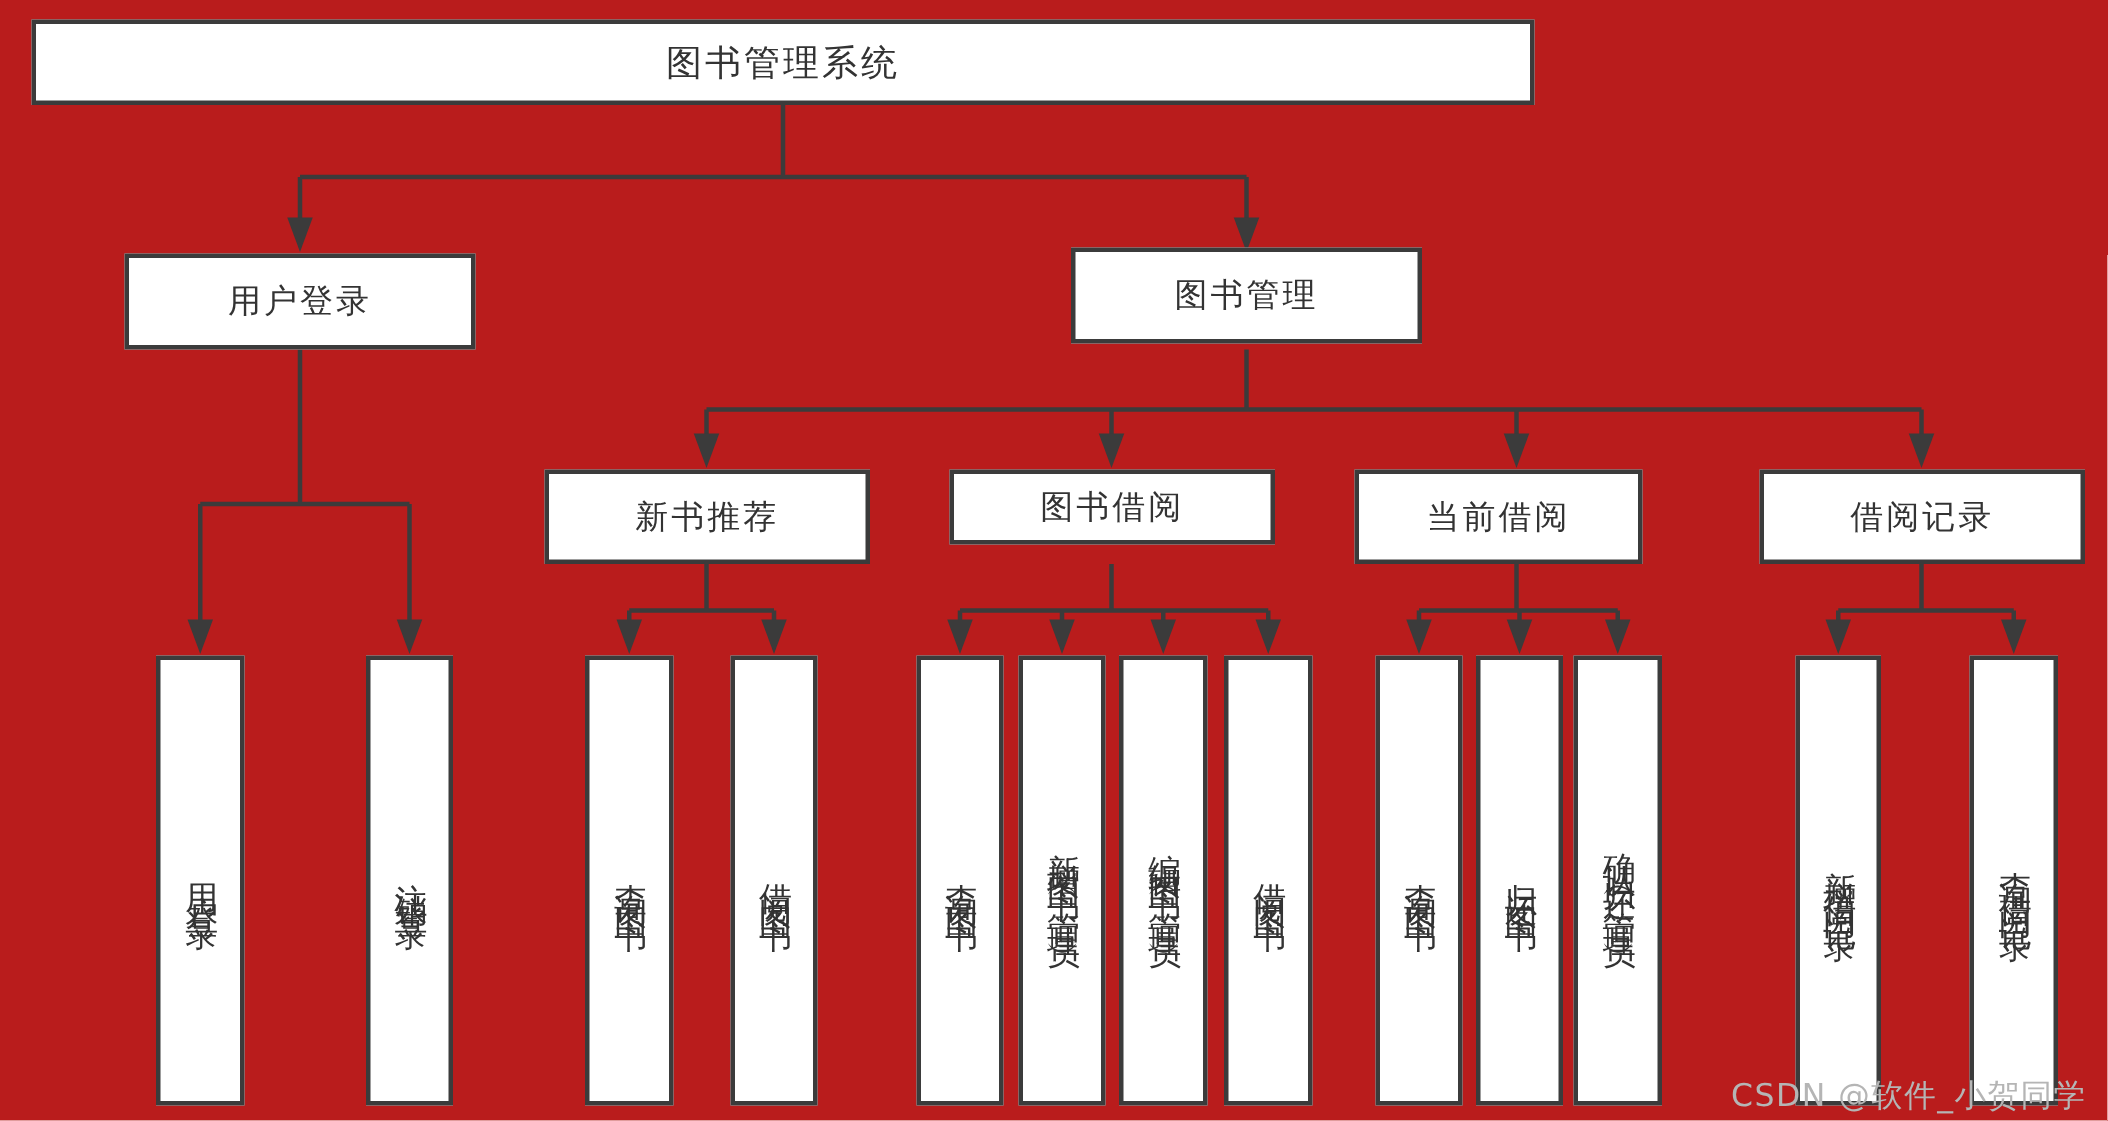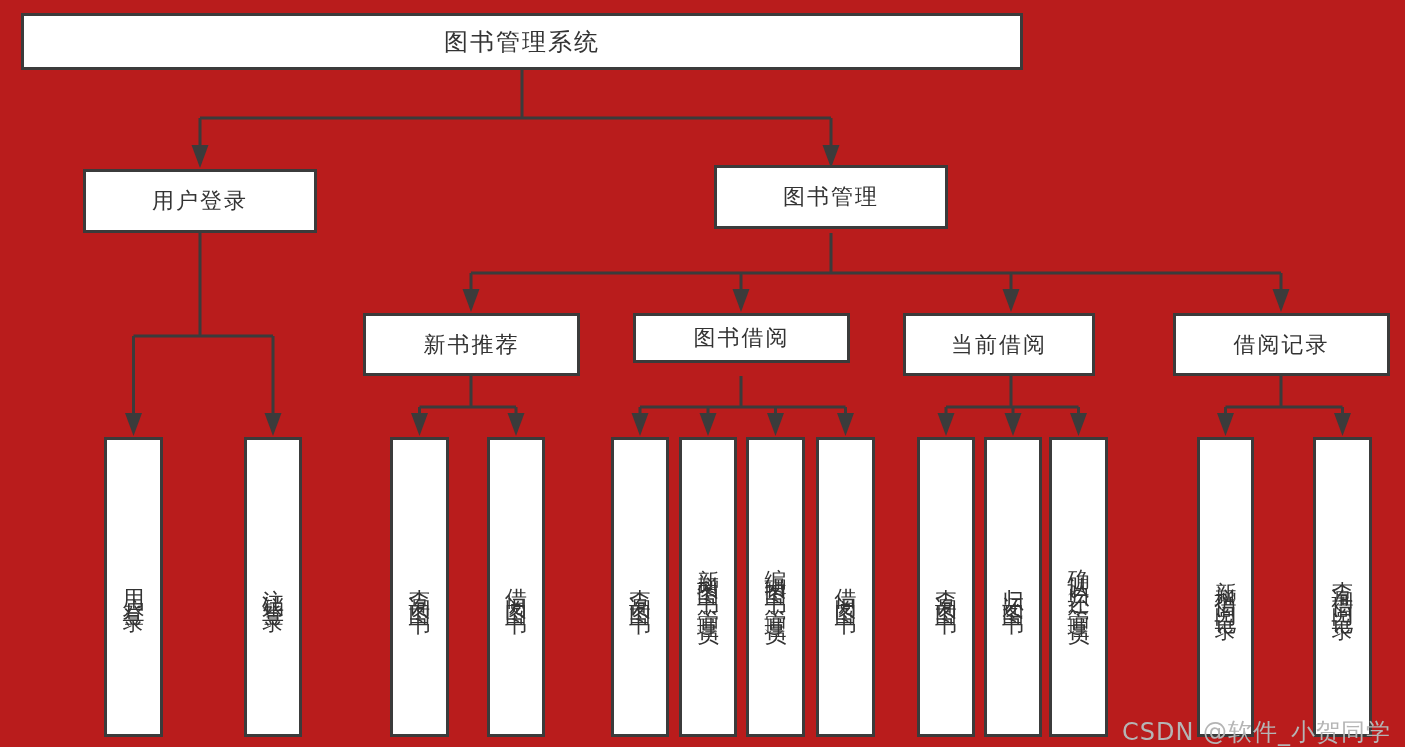--- a/index.html
+++ b/index.html
@@ -12,21 +12,21 @@
     position:absolute;box-sizing:border-box;border:3px solid #3b3b3b;background:#ffffff;
     display:flex;align-items:center;justify-content:center;
   }
   .hlabel{font-size:22px;letter-spacing:2px;white-space:nowrap;}
   .hlabel.root{font-size:24px;letter-spacing:2px;}
   .vlabel{
     writing-mode:vertical-rl;text-orientation:mixed;
     font-size:22px;letter-spacing:8px;line-height:1;white-space:nowrap;
   }
   .watermark{
-    position:absolute;top:716px;right:14px;font-size:24px;letter-spacing:1px;
+    position:absolute;top:716px;right:14px;font-size:21px;letter-spacing:1px;
     color:#b5b5b5;white-space:nowrap;
   }
 </style>
 </head>
 <body>
 
 <div class="stage">
 
   <svg width="1405" height="747" viewBox="0 0 1405 747">
     <g stroke="#3b3b3b" stroke-width="3" fill="none">

